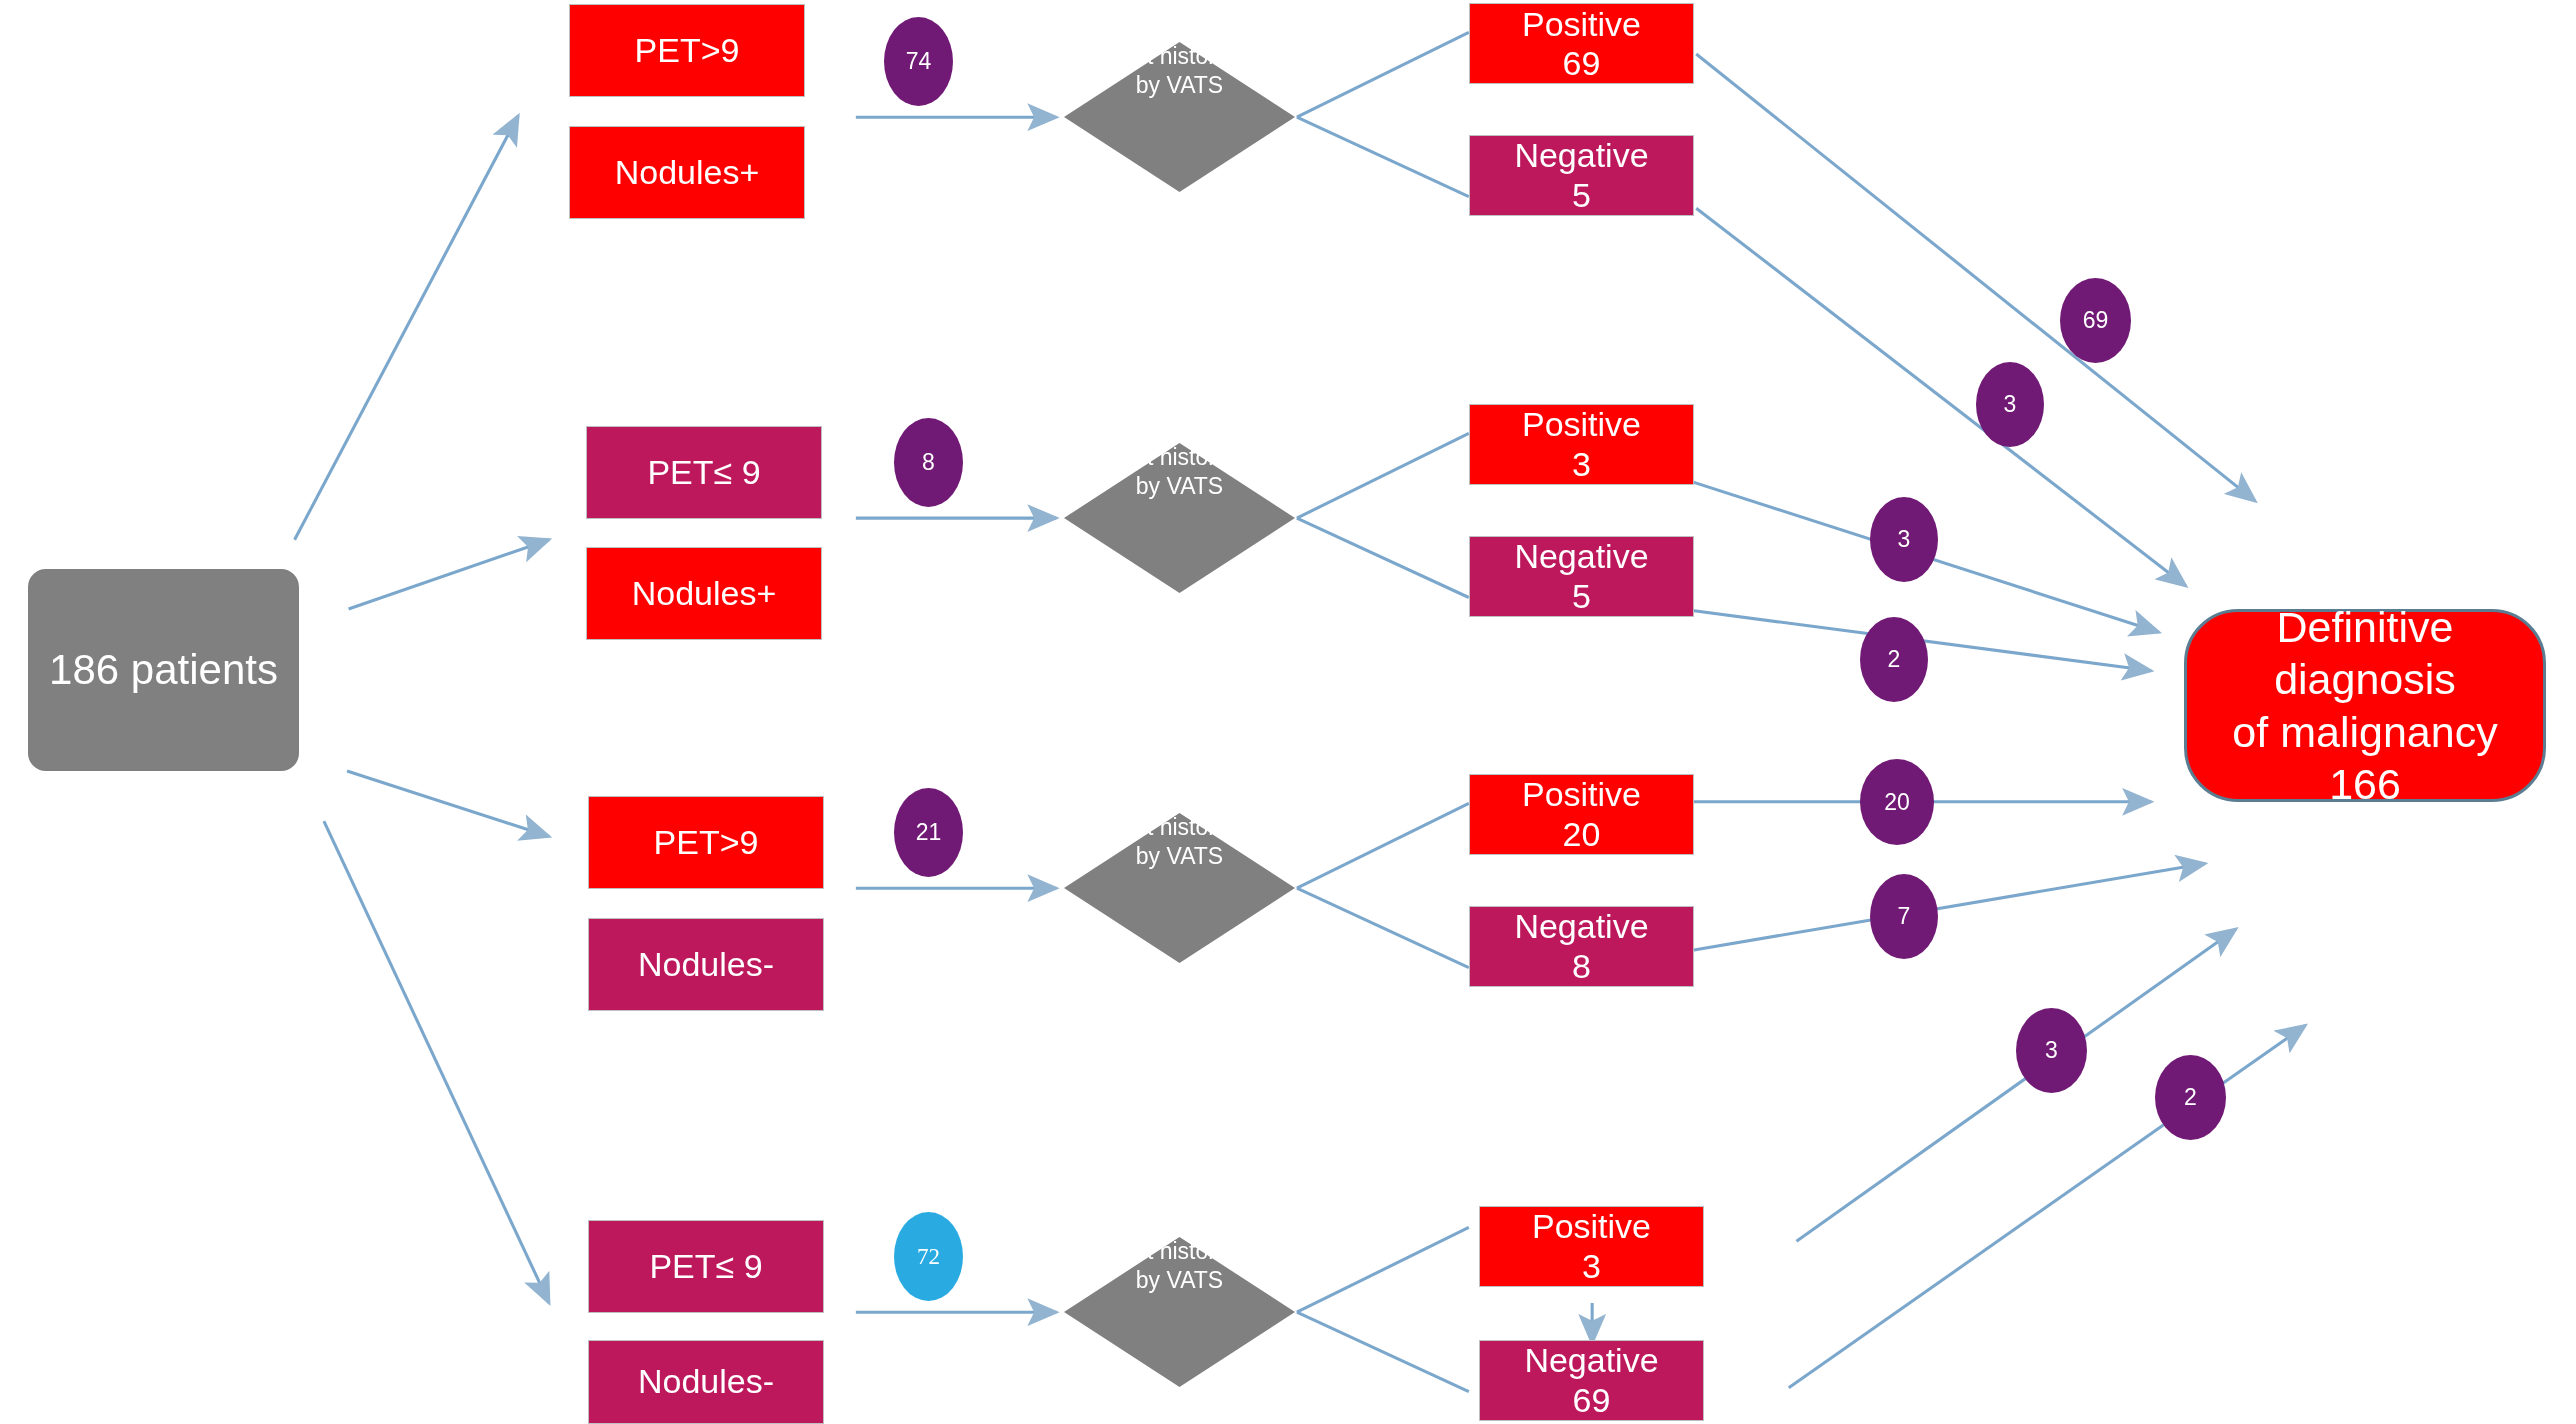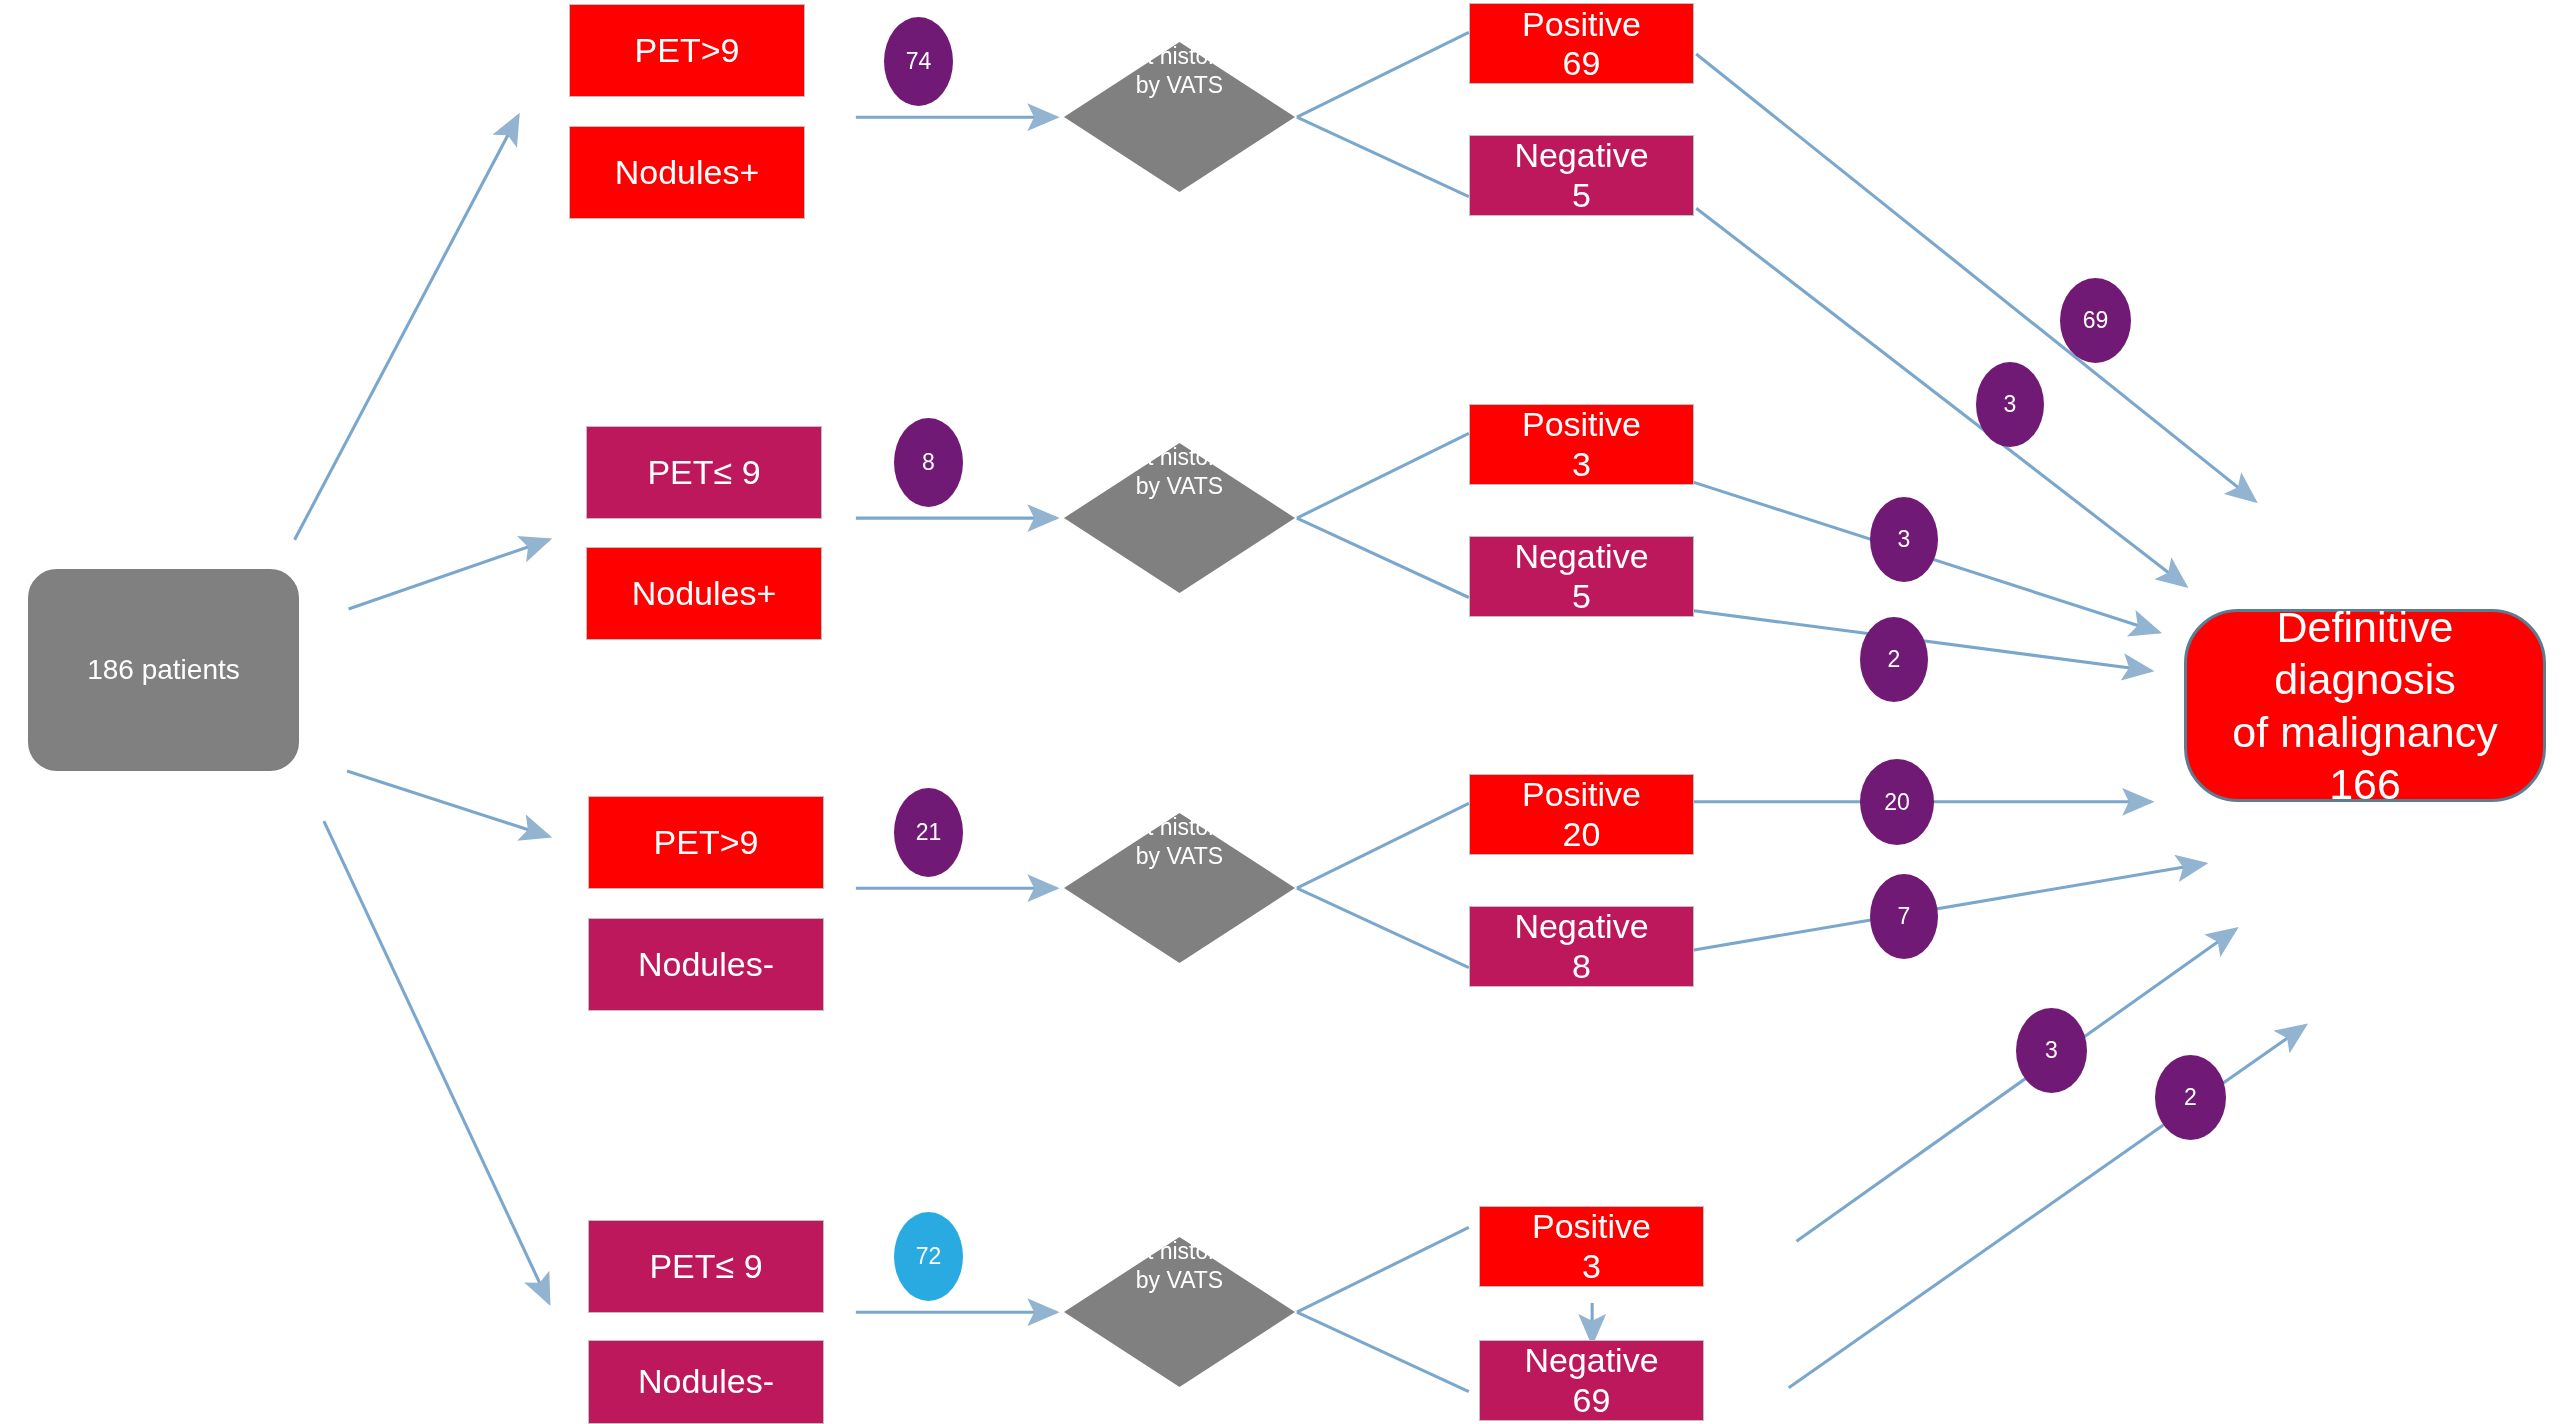--- a/index.html
+++ b/index.html
@@ -6,31 +6,31 @@
   body{font-family:"Liberation Sans", sans-serif;}
   #stage{position:relative;width:2576px;height:1424px;background:#ffffff;overflow:hidden;}
   #edges{position:absolute;left:0;top:0;width:2576px;height:1424px;}
   .node{position:absolute;box-sizing:border-box;display:flex;align-items:center;justify-content:center;
         text-align:center;color:#ffffff;line-height:1.15;}
   .rect{border:1.5px solid #bfbfbf;font-size:34px;}
   .red{background:#FF0000;}
   .blue{background:#be185d;}
   .grey{background:#808080;}
   .two-line{flex-direction:column;}
-  .pill{border-radius:29px;border:2.3px solid #7f7f7f;font-size:28px;}
+  .pill{border-radius:18px;border:2.3px solid #7f7f7f;font-size:42px;}
   .pill-red{border-radius:54px;border:3.1px solid #5b7d92;background:#FF0000;font-size:43px;line-height:1.22;}
   .diamond{width:231px;height:150px;display:flex;align-items:flex-start;justify-content:center;}
   .diamond .dshape{position:absolute;left:0;top:0;width:100%;height:100%;
      background:#808080;clip-path:polygon(50% 0,100% 50%,50% 100%,0 50%);
      border:0;}
   .diamond .dtext{position:relative;z-index:2;font-size:23px;color:#ffffff;line-height:1.25;text-align:center;}
   .bubble{position:absolute;border-radius:50%;display:flex;align-items:center;justify-content:center;
      color:#ffffff;font-size:23px;}
   .bubble.b-red{background:#701a75;}
-  .bubble.b-blue{background:#29ABE2;}
+  .bubble.b-blue{background:#29ABE2;font-family:Liberation Serif, serif;}
   .nlabel{display:block;}
 </style>
 </head>
 <body>
 
 <div id="stage">
 
   <svg id="edges" viewBox="0 0 3341 1847" xmlns="http://www.w3.org/2000/svg">
     <defs>
       <marker id="ah" markerWidth="11" markerHeight="9" refX="9.4" refY="4.5" orient="auto" markerUnits="strokeWidth">

